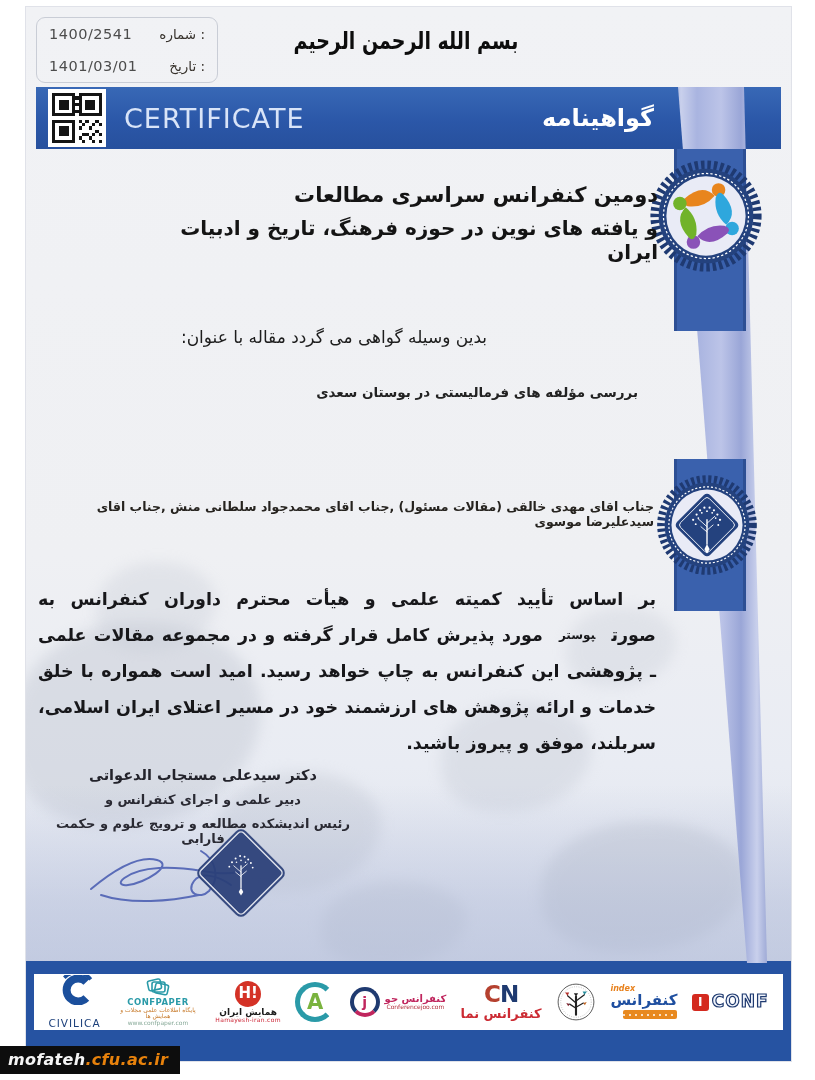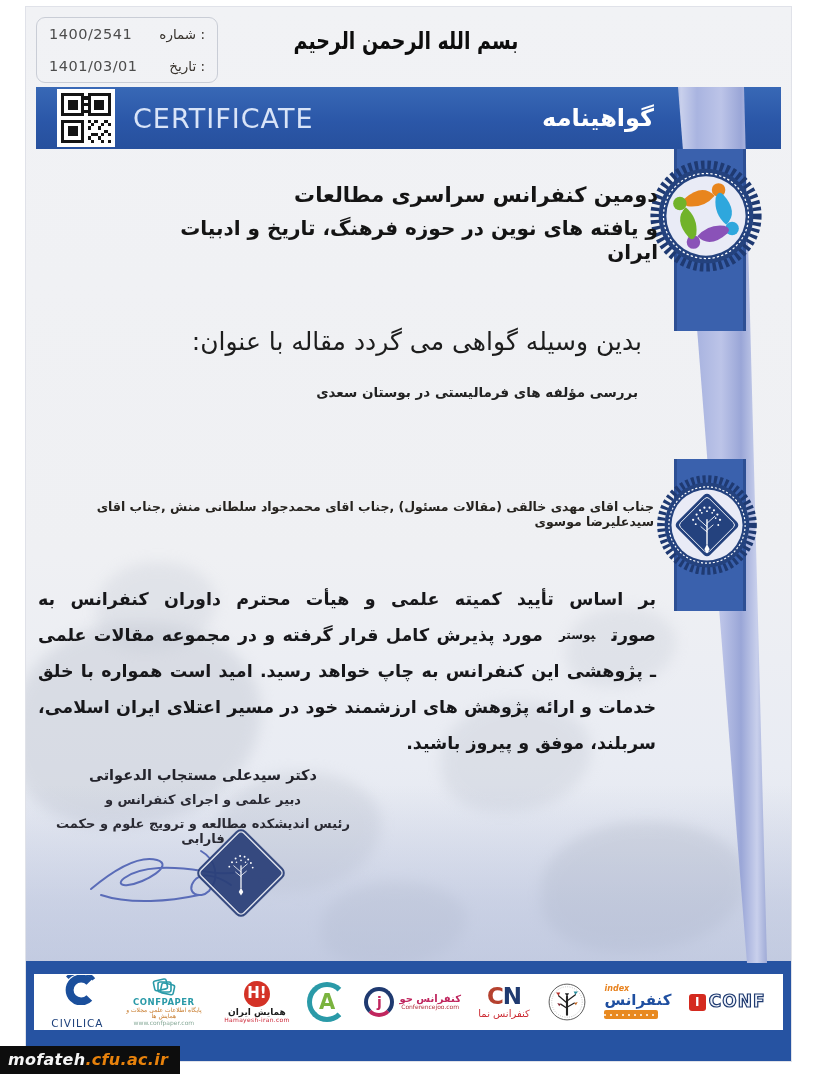--- a/index.html
+++ b/index.html
@@ -17,41 +17,41 @@
             border-radius:9px;padding:8px 12px;display:flex;flex-direction:column;justify-content:space-between;z-index:6}
   .meta-row{display:flex;flex-direction:row-reverse;justify-content:space-between;align-items:center}
   .meta-label{font-size:13.5px;color:#37322c}
   .meta-value{font-size:14.5px;color:#4c4c4c;letter-spacing:.5px}
   
   .bismillah{position:absolute;left:265px;top:22px;width:230px;text-align:center;font-size:19px;
              font-weight:bold;color:#0d0d0d;transform:scaleY(1.25);z-index:6}
   
   .header-bar{position:absolute;left:10px;top:80px;width:745px;height:62px;z-index:2;
               background:linear-gradient(180deg,#3868b6 0%,#2b57a8 55%,#27509d 100%);
-              display:flex;align-items:center;padding:0 127px 0 21px}
+              display:flex;align-items:center;padding:0 127px 0 12px}
   .qr{width:58px;height:58px;background:#fff;padding:4px;flex:0 0 auto}
   .qr svg{width:100%;height:100%;display:block}
   .cert-en{font-size:27px;letter-spacing:1px;color:#d9e4f8;margin-left:18px;font-weight:400}
   .spacer{flex:1}
   .cert-fa{font-size:24px;color:#ffffff;font-weight:600}
   
   .ribbon{position:absolute;left:645px;top:80px;width:100px;height:876px;z-index:3;
           clip-path:polygon(7% 0,73% 0,96% 100%,76% 100%);
           background:linear-gradient(90deg,#8f9cce 0%,#c9d0ec 10%,#a9b4e0 26%,#bcc4e8 50%,#9aa6d7 70%,#c9d0ec 86%,#8f9cce 100%)}
   .tail{position:absolute;left:648px;width:72px;background:#3a61ad;border-left:3px solid #2d4f94;
         border-right:3px solid #2d4f94;z-index:4}
   .tail1{top:142px;height:182px}
   .tail2{top:452px;height:152px}
   .seal{position:absolute;z-index:5}
   
   .titles{position:absolute;left:118px;top:176px;width:514px;z-index:6;direction:rtl}
   .title1{font-size:21px;font-weight:700;color:#141414}
   .title2{font-size:20px;font-weight:700;color:#141414;margin-top:9px}
-  .certify{position:absolute;left:0;top:320px;width:616px;text-align:right;direction:rtl;
-           font-size:25px;color:#1d1d1d;z-index:6}
+  .certify{position:absolute;left:0;top:320px;width:616px;text-align:center;direction:rtl;
+           font-size:17px;color:#1d1d1d;z-index:6}
   .paper-title{position:absolute;left:0;top:377px;width:612px;text-align:right;direction:rtl;
                font-size:13.5px;font-weight:700;color:#222;z-index:6}
   .presented{position:absolute;left:0;top:437px;width:612px;text-align:right;direction:rtl;
              font-size:17px;color:#1d1d1d;z-index:6}
   .authors{position:absolute;left:4px;top:492px;width:624px;text-align:right;direction:rtl;
            font-size:12.5px;font-weight:700;color:#26231f;z-index:6}
   .paragraph{position:absolute;left:12px;top:574px;width:618px;direction:rtl;text-align:justify;
              text-align-last:right;font-size:17.5px;font-weight:600;line-height:36px;color:#17171a;z-index:6}
   .ptype{font-size:12px;font-weight:600;margin:0 16px;vertical-align:2px}
   
@@ -87,22 +87,22 @@
         font-size:21px;font-weight:700;color:#7ab33e}
   .cj{flex-direction:row;gap:5px}
   .cj-ring{width:30px;height:30px;border-radius:50%;border:4px solid #1f3a70;border-bottom-color:#c0265e;
            display:flex;align-items:center;justify-content:center}
   .cj-j{color:#c0265e;font-weight:700;font-size:14px}
   .cj-col{display:flex;flex-direction:column;align-items:center}
   .cj-t{font-size:10px;font-weight:700;color:#c0265e;direction:rtl}
   .cj-url{font-size:6px;color:#b3303e}
   .cn-mark{display:block;font-size:23px;font-weight:700;color:#1f3a70;letter-spacing:-1px;line-height:1}
   .cn-mark::first-letter{color:#b5412f}
-  .cn-t{font-size:10px;font-weight:400;color:#cc2b33;direction:rtl;margin-top:1px}
-  .idx{align-items:flex-start}
+  .cn-t{font-size:13px;font-weight:700;color:#cc2b33;direction:rtl;margin-top:1px}
+  .idx{align-items:flex-end}
   .idx-mark{font-size:8px;font-style:italic;font-weight:700;color:#e8821e;align-self:flex-start}
   .idx-t{font-size:15px;font-weight:700;color:#1f4fa0;direction:rtl;line-height:1}
   .idx-bar{width:54px;height:9px;background:#e8891f;border-radius:2px;margin-top:2px;
            background-image:repeating-linear-gradient(90deg,rgba(255,255,255,.75) 0 2px,transparent 2px 6px);
            background-size:100% 2px;background-position:center;background-repeat:no-repeat}
   .iconf{flex-direction:row;gap:3px;align-items:center}
   .iconf-i{width:17px;height:17px;background:#d42a1f;color:#fff;border-radius:3px;font-weight:700;
            font-size:12px;display:flex;align-items:center;justify-content:center}
   .iconf-t{font-size:17px;font-weight:700;color:#eef2fa;-webkit-text-stroke:1.2px #1f3a70;letter-spacing:1px}
   

